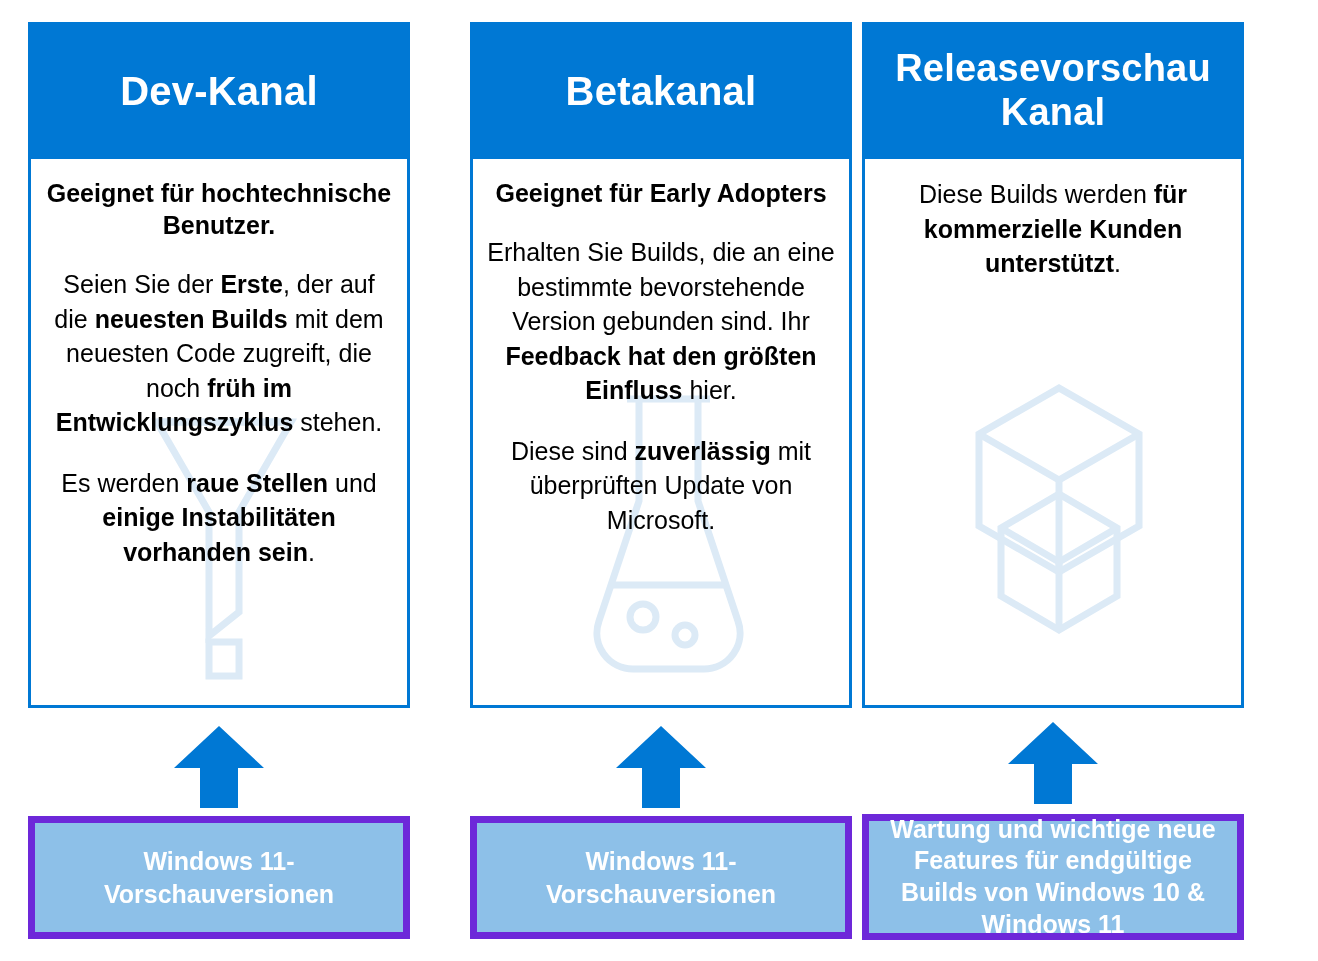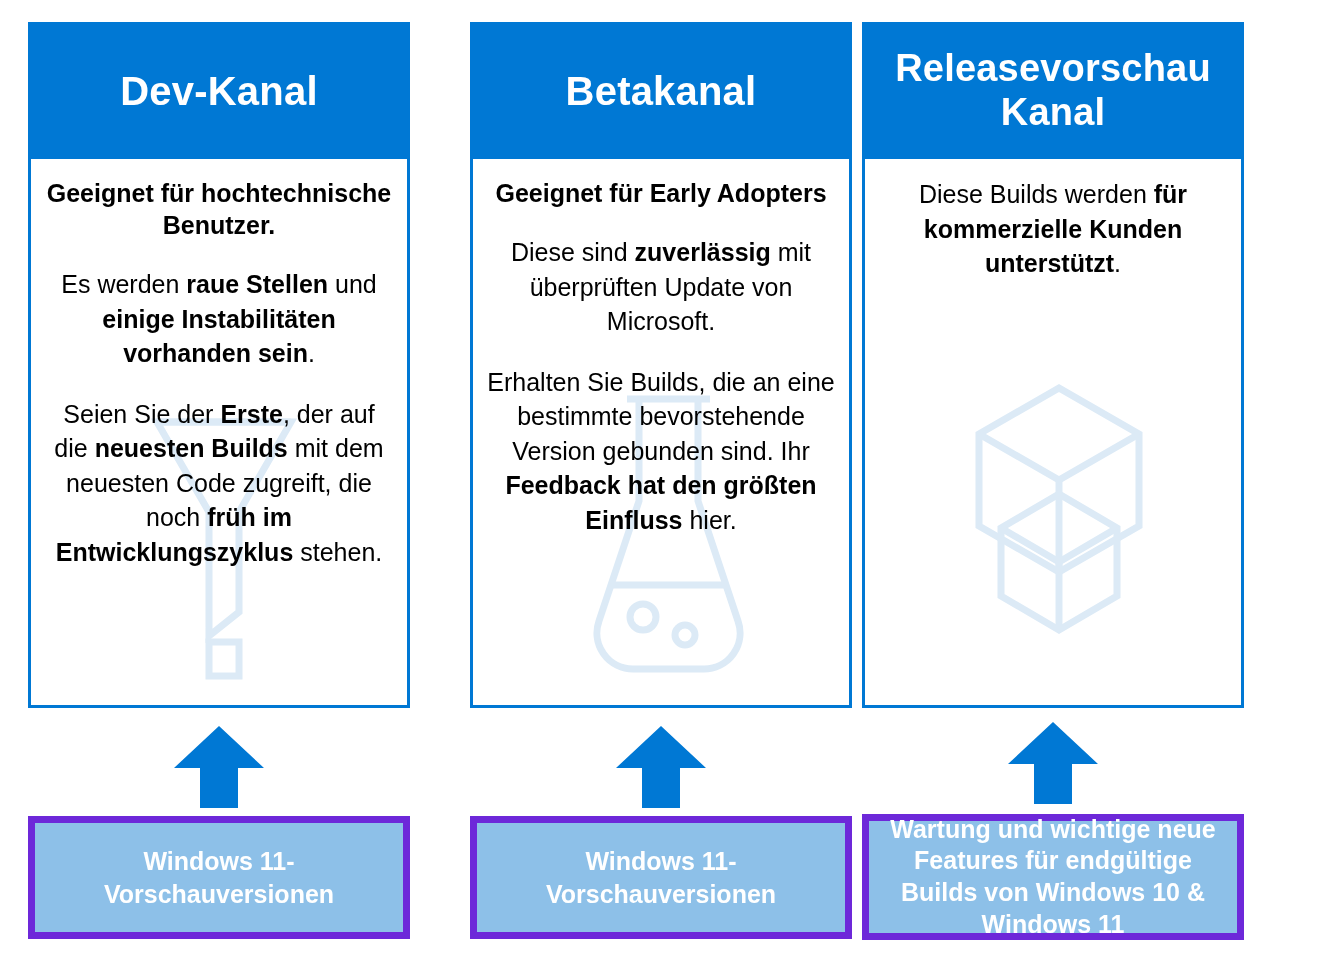--- a/index.html
+++ b/index.html
@@ -145,22 +145,22 @@
     <div class="body-box">
       <svg class="watermark wm-dev" width="170" height="290" viewBox="0 0 170 290" aria-hidden="true">
         <g fill="none" stroke="#DCEAF6" stroke-width="7">
           <path d="M18 18 H152 L100 108 V208 L70 232 V108 Z"></path>
           <rect x="70" y="238" width="30" height="34"></rect>
           <path d="M18 18 H152"></path>
         </g>
       </svg>
       <div class="body-inner">
         <div class="lead">Geeignet für hochtechnische Benutzer.</div>
+        <div class="para">Seien Sie der <b>Erste</b>, der auf die <b>neuesten Builds</b> mit dem neuesten Code zugreift, die noch <b>früh im Entwicklungszyklus</b> stehen.</div>
         <div class="para">Es werden <b>raue Stellen</b> und <b>einige Instabilitäten vorhanden sein</b>.</div>
-        <div class="para">Seien Sie der <b>Erste</b>, der auf die <b>neuesten Builds</b> mit dem neuesten Code zugreift, die noch <b>früh im Entwicklungszyklus</b> stehen.</div>
       </div>
     </div>
     <svg class="arrow" viewBox="0 0 90 82" aria-hidden="true">
       <polygon points="45,0 90,42 64,42 64,82 26,82 26,42 0,42" fill="#0078D4"></polygon>
     </svg>
     <div class="footer-box">
       <div class="footer-text">Windows 11-Vorschauversionen</div>
     </div>
   </div>
 
@@ -173,22 +173,22 @@
         <g fill="none" stroke="#DCEAF6" stroke-width="7">
           <path d="M58 10 V112 L18 232 a36 36 0 0 0 34 48 H123 a36 36 0 0 0 34 -48 L117 112 V10"></path>
           <path d="M46 10 H129"></path>
           <path d="M30 196 H145"></path>
           <circle cx="62" cy="228" r="13"></circle>
           <circle cx="104" cy="246" r="10"></circle>
         </g>
       </svg>
       <div class="body-inner">
         <div class="lead">Geeignet für Early Adopters</div>
+        <div class="para">Erhalten Sie Builds, die an eine bestimmte bevorstehende Version gebunden sind. Ihr <b>Feedback hat den größten Einfluss</b> hier.</div>
         <div class="para">Diese sind <b>zuverlässig</b> mit überprüften Update von Microsoft.</div>
-        <div class="para">Erhalten Sie Builds, die an eine bestimmte bevorstehende Version gebunden sind. Ihr <b>Feedback hat den größten Einfluss</b> hier.</div>
       </div>
     </div>
     <svg class="arrow" viewBox="0 0 90 82" aria-hidden="true">
       <polygon points="45,0 90,42 64,42 64,82 26,82 26,42 0,42" fill="#0078D4"></polygon>
     </svg>
     <div class="footer-box">
       <div class="footer-text">Windows 11-Vorschauversionen</div>
     </div>
   </div>
 

